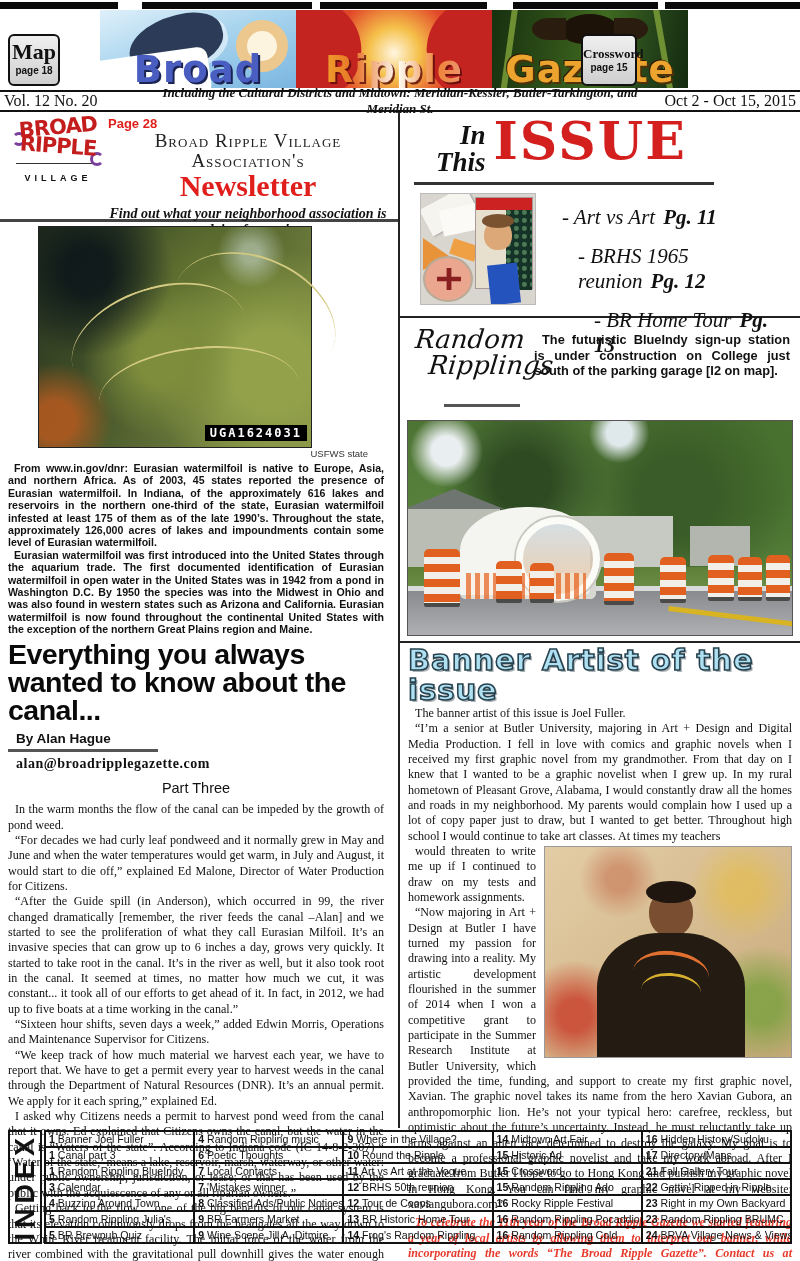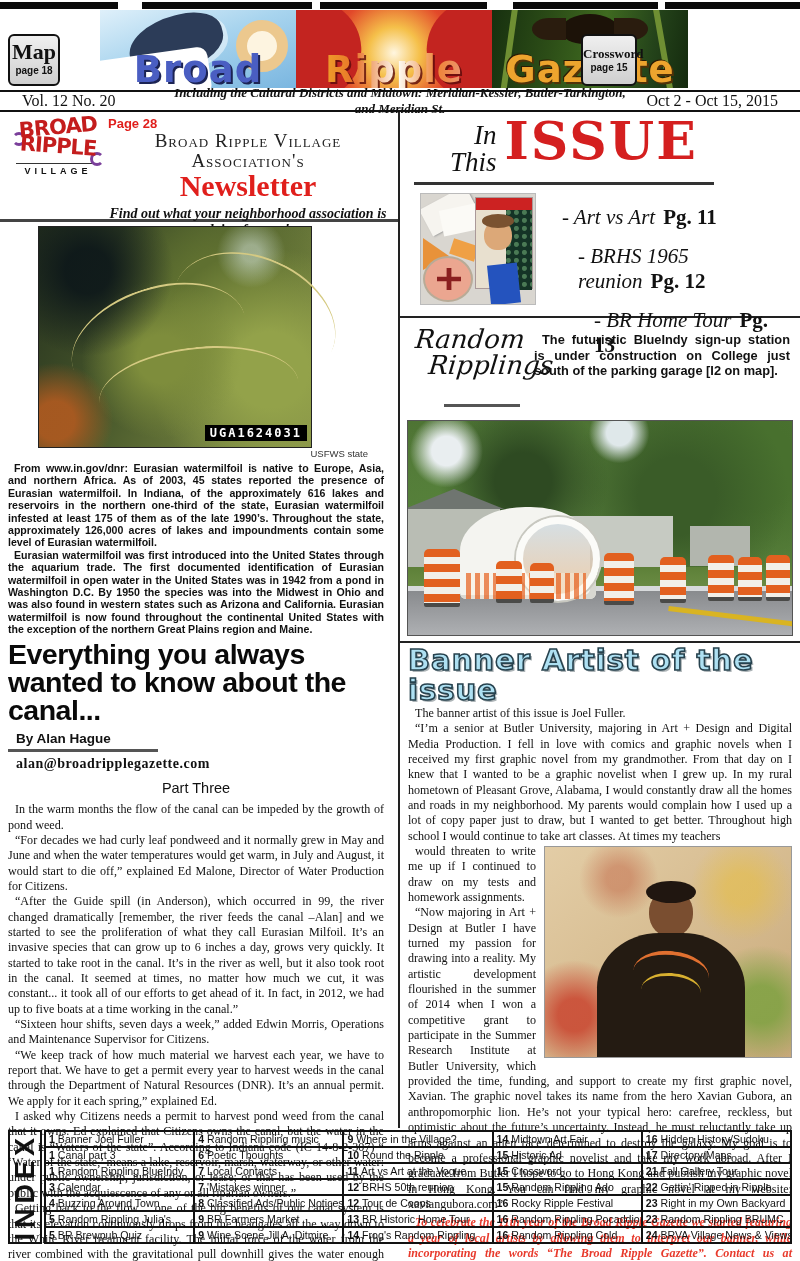--- a/index.html
+++ b/index.html
@@ -36,36 +36,36 @@
   .panel-gazette { background:linear-gradient(100deg,#17300f 0%,#2c4d17 30%,#3f6a20 55%,#24431a 80%,#142a0e 100%); }
   .vine { position:absolute; width:6px; height:90px; background:#6f8f33; border-radius:4px; }
   .bat { position:absolute; left:70px; top:4px; width:56px; height:30px; background:#1c1208; border-radius:50% 50% 40% 40%; }
   .bat::before,.bat::after { content:""; position:absolute; top:4px; width:34px; height:22px; background:#2a1c0e; }
   .bat::before { left:-30px; border-radius:80% 0 0 80%; }
   .bat::after { right:-30px; border-radius:0 80% 80% 0; }
   .word-gazette { color:#eda42e; text-shadow:2px 2px 0 #503208, -1px -1px 0 #2a1a04; }
 
   
   .dateline { position:absolute; top:90px; left:0; width:800px; height:22px; border-top:2px solid #111; border-bottom:2px solid #111;
-    display:flex; align-items:center; padding:0 22px; }
+    display:flex; align-items:center; padding:0 4px; }
   .dateline .vol { font-size:16px; width:150px; }
   .dateline .tag { flex:1; text-align:center; font-style:italic; font-weight:bold; font-size:13px; }
   .dateline .dates { width:150px; text-align:right; font-size:16px; }
 
   
   .columns { position:absolute; top:112px; left:0; width:800px; height:1016px; display:flex; }
   .col-left { width:400px; border-right:2px solid #222; position:relative; }
   .col-right { width:400px; position:relative; }
 
   
   .newsletter { border-bottom:3px solid #444; height:110px; position:relative; padding:4px 10px 0 108px; }
   .brv-logo { position:absolute; left:16px; top:6px; width:84px; height:96px; text-align:center; }
   .brv-logo .l1,.brv-logo .l2 { font-family:"DejaVu Sans", sans-serif; font-weight:bold; color:#c41d1d; font-size:21px; line-height:.92; transform:rotate(-5deg); letter-spacing:-1px; }
   .brv-logo .l2 { transform:rotate(4deg); }
-  .brv-logo .l3 { font-family:"Liberation Sans", sans-serif; font-size:9px; letter-spacing:4px; font-weight:bold; margin-top:6px; border-top:1px solid #333; padding-top:2px; }
+  .brv-logo .l3 { font-family:"Liberation Sans", sans-serif; font-size:9px; letter-spacing:4px; font-weight:bold; margin-top:6px; border-top:1px solid #333; padding-top:9px; }
   .brv-logo .swirl { position:absolute; width:14px; height:14px; border:3px solid #7a3f9a; border-radius:50%; border-left-color:transparent; }
   .sw1 { left:-4px; top:14px; } .sw2 { right:-4px; top:34px; transform:scaleX(-1); }
   .page-ref { color:#e01f1c; font-family:"Liberation Sans", sans-serif; font-weight:bold; font-size:13px; }
   .assoc { font-variant:small-caps; font-size:19px; letter-spacing:1px; color:#222; text-align:center; line-height:1.05; }
   .nl-title { text-align:center; color:#e01f1c; font-weight:bold; font-size:30px; line-height:1.02; }
   .nl-tag { text-align:center; font-style:italic; font-weight:bold; font-size:14px; margin-top:5px; }
 
   
   .milfoil-wrap { padding:4px 28px 0 38px; }
   .milfoil { position:relative; width:274px; height:222px; border:1px solid #222;
@@ -94,21 +94,21 @@
   .headline { font-family:"Liberation Sans", sans-serif; font-weight:bold; font-size:28.5px; line-height:.98; letter-spacing:-.5px; color:#0a0a0a; }
   .byline { font-family:"Liberation Sans", sans-serif; font-weight:bold; font-size:13.5px; margin:6px 0 0 8px; }
   .byline-rule { width:150px; border:0; border-top:3px solid #555; margin:3px 0 4px 0; }
   .email { font-weight:bold; font-size:14px; margin-left:8px; letter-spacing:.5px; }
   .part { text-align:center; font-family:"Liberation Sans", sans-serif; font-size:14.5px; margin:8px 0 6px; }
   .body-text p { font-size:12.1px; line-height:1.27; text-align:justify; text-indent:7px; }
 
   
   .issue-sec { height:206px; border-bottom:2px solid #222; position:relative; padding:6px 8px 0 8px; }
   .issue-head { display:flex; align-items:flex-start; padding-left:28px; }
-  .inthis { font-style:italic; font-weight:normal; font-size:27px; line-height:1.0; text-align:right; margin-top:4px;margin-left:14px; }
+  .inthis { font-style:italic; font-weight:bold; font-size:27px; line-height:1.0; text-align:right; margin-top:4px; }
   .issue-word { color:#d41f1f; font-family:"DejaVu Serif", serif; font-weight:bold; font-size:52px; line-height:.9; letter-spacing:2px; margin-left:8px; }
   .issue-rule { width:300px; border:0; border-top:3px solid #333; margin:6px 0 8px 6px; }
   .issue-body { display:flex; }
   .collage { position:relative; width:116px; height:112px; margin-left:12px; background:#d9d6d0; border:1px solid #bbb; overflow:hidden; }
   .c-env1 { position:absolute; left:2px; top:2px; width:52px; height:30px; background:#f6f4ef; transform:rotate(-28deg); box-shadow:1px 1px 2px #999; }
   .c-env2 { position:absolute; left:20px; top:12px; width:46px; height:26px; background:#fbfaf6; transform:rotate(-12deg); }
   .c-tri1 { position:absolute; left:2px; bottom:34px; width:0; height:0; border-left:26px solid #e8923a; border-top:18px solid transparent; border-bottom:14px solid transparent; }
   .c-tri2 { position:absolute; left:30px; top:48px; width:26px; height:16px; background:#efa045; transform:rotate(18deg); }
   .c-sticker { position:absolute; left:2px; bottom:2px; width:50px; height:46px; border-radius:50%; background:#eba690; border:2px solid #b8ab97; }
   .c-sticker::after { content:""; position:absolute; left:12px; top:10px; width:24px; height:22px; background:#8a1f1f;
@@ -117,21 +117,21 @@
   .c-mag .mast { height:12px; background:#c22; }
   .c-mag .pattern { position:absolute; right:0; top:12px; width:26px; height:80px;
      background:radial-gradient(circle at 30% 30%, #4a7a55 2px, #143326 3px); background-size:8px 8px; }
   .c-face { position:absolute; left:8px; top:22px; width:28px; height:30px; border-radius:50% 50% 45% 45%; background:#dca878; }
   .c-face::before { content:""; position:absolute; left:-2px; top:-6px; width:32px; height:14px; border-radius:50%; background:#7a5230; }
   .c-card { position:absolute; right:16px; bottom:0px; width:30px; height:40px; background:#2453be; transform:rotate(-6deg);
      color:#f5d423; font-family:"Liberation Sans", sans-serif; font-weight:bold; font-size:15px; padding:10px 0 0 3px; }
   .issue-items { flex:1; padding:12px 0 0 26px; }
   .issue-item { font-size:21px; margin-bottom:14px; }
   .issue-item .lbl { font-style:italic; }
-  .issue-item .pg { font-weight:bold; margin-left:8px; }
+  .issue-item .pg { font-weight:bold; margin-left:8px;font-style:italic; }
   .issue-item:nth-child(2) { padding-left:16px; }
   .issue-item:nth-child(3) { padding-left:32px; }
 
   .ripplings-sec { height:102px; position:relative; padding:8px 6px 0 14px; }
   .rr-title { font-family:"DejaVu Serif", serif; font-style:italic; font-size:26px; line-height:1.0; transform:skewX(-6deg); width:130px; }
   .rr-title .t2 { padding-left:16px; display:block; }
   .rr-rule { position:absolute; left:44px; top:86px; width:76px; border:0; border-top:3px solid #555; }
   .rr-caption { position:absolute; left:134px; top:14px; width:256px; font-family:"Liberation Sans", sans-serif; font-weight:bold;
     font-size:12.8px; line-height:1.22; text-align:justify; }
   .rr-caption p { text-indent:8px; }

